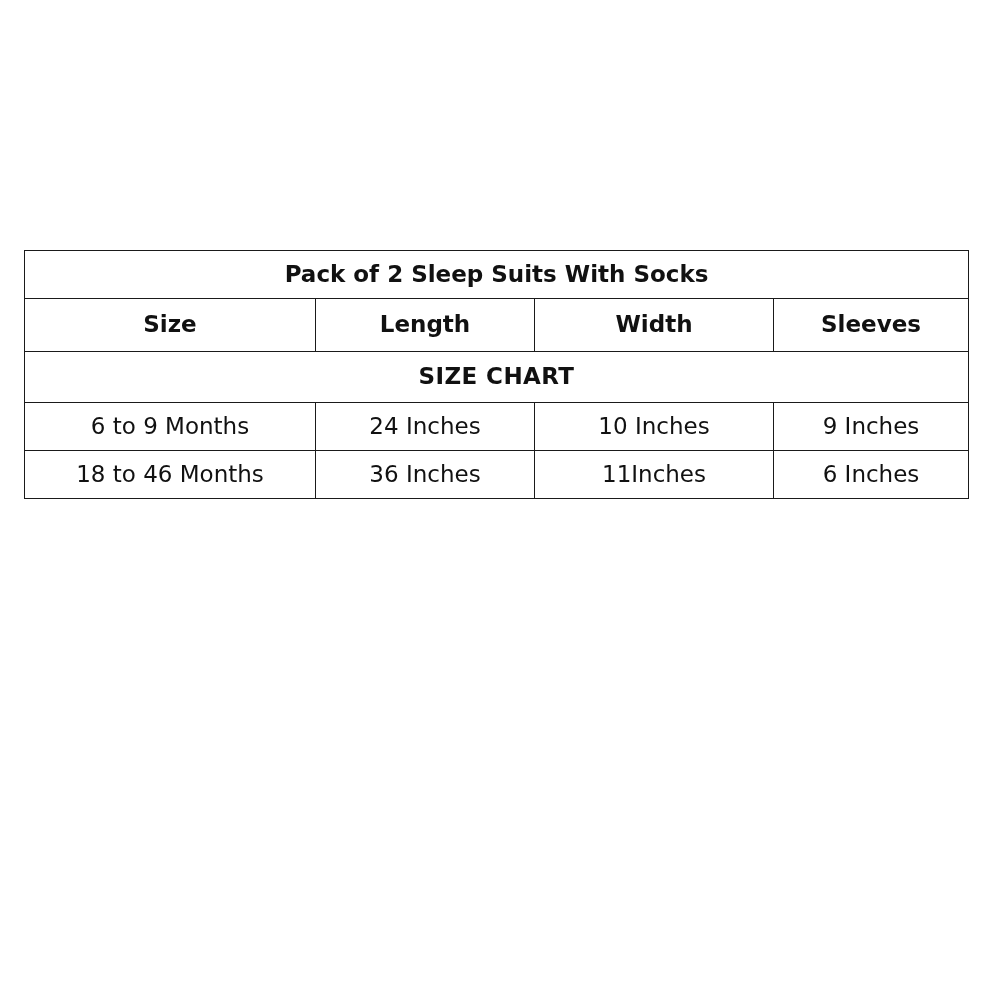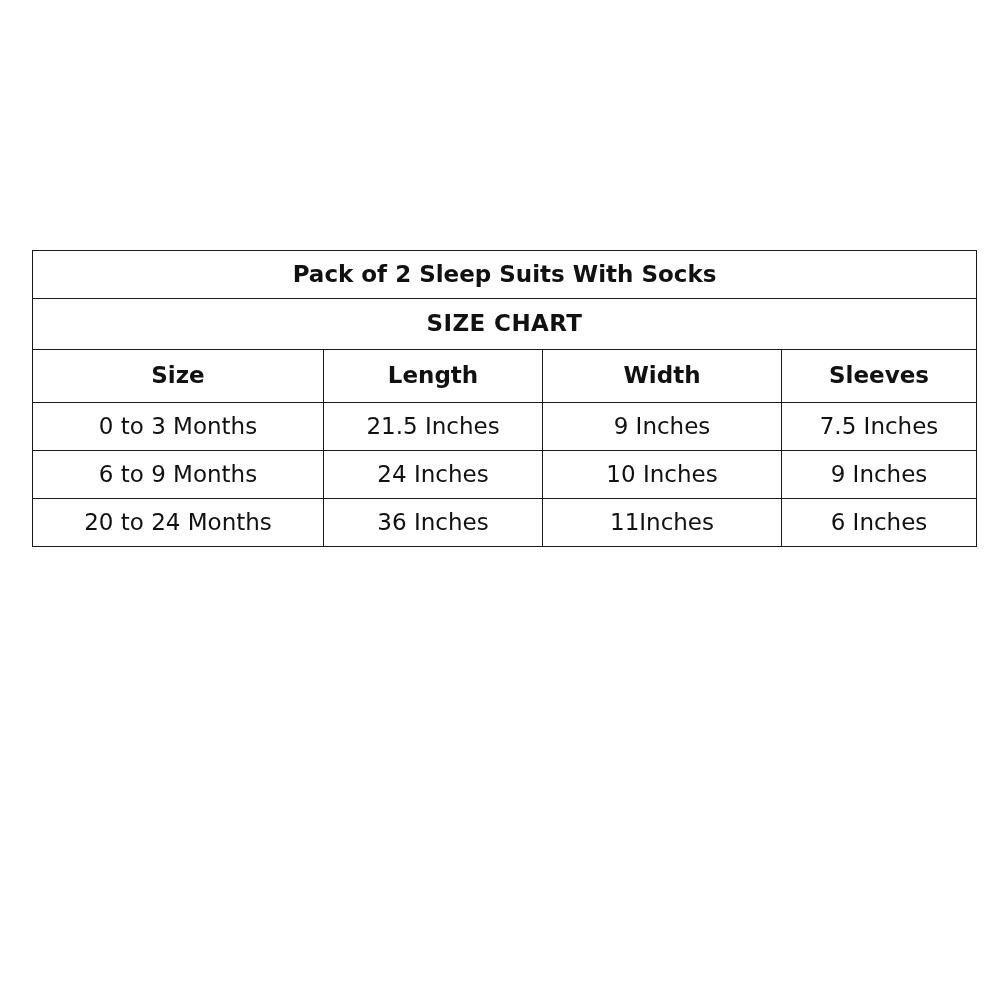--- a/index.html
+++ b/index.html
@@ -13,21 +13,21 @@
     font-family: "DejaVu Sans", sans-serif;
     overflow: hidden;
   }
   .page {
     position: relative;
     width: 1000px;
     height: 1000px;
   }
   .chart-wrap {
     position: absolute;
-    left: 32px;
+    left: 24px;
     top: 250px;
     width: 944px;
   }
   table.size-chart {
     border-collapse: collapse;
     table-layout: fixed;
     width: 944px;
     background: #ffffff;
   }
   table.size-chart td {
@@ -75,42 +75,36 @@
         <col class="col-size">
         <col class="col-length">
         <col class="col-width">
         <col class="col-sleeves">
       </colgroup>
       <tbody>
         <tr>
           <td class="title-cell" colspan="4">Pack of 2 Sleep Suits With Socks</td>
         </tr>
         <tr>
-          <td class="subtitle-cell" colspan="4">SIZE CHART</td>
-        </tr>
-        <tr>
           <td class="header-cell">Size</td>
           <td class="header-cell">Length</td>
           <td class="header-cell">Width</td>
           <td class="header-cell">Sleeves</td>
         </tr>
         <tr>
-          <td class="data-cell">0 to 3 Months</td>
-          <td class="data-cell">21.5 Inches</td>
-          <td class="data-cell">9 Inches</td>
-          <td class="data-cell">7.5 Inches</td>
+          <td class="subtitle-cell" colspan="4">SIZE CHART</td>
         </tr>
         <tr>
           <td class="data-cell">6 to 9 Months</td>
           <td class="data-cell">24 Inches</td>
           <td class="data-cell">10 Inches</td>
           <td class="data-cell">9 Inches</td>
         </tr>
         <tr>
-          <td class="data-cell">20 to 24 Months</td>
+          <td class="data-cell">18 to 46 Months</td>
           <td class="data-cell">36 Inches</td>
           <td class="data-cell">11Inches</td>
           <td class="data-cell">6  Inches</td>
         </tr>
       </tbody>
     </table>
   </div>
 </div>
 
 </body></html>

